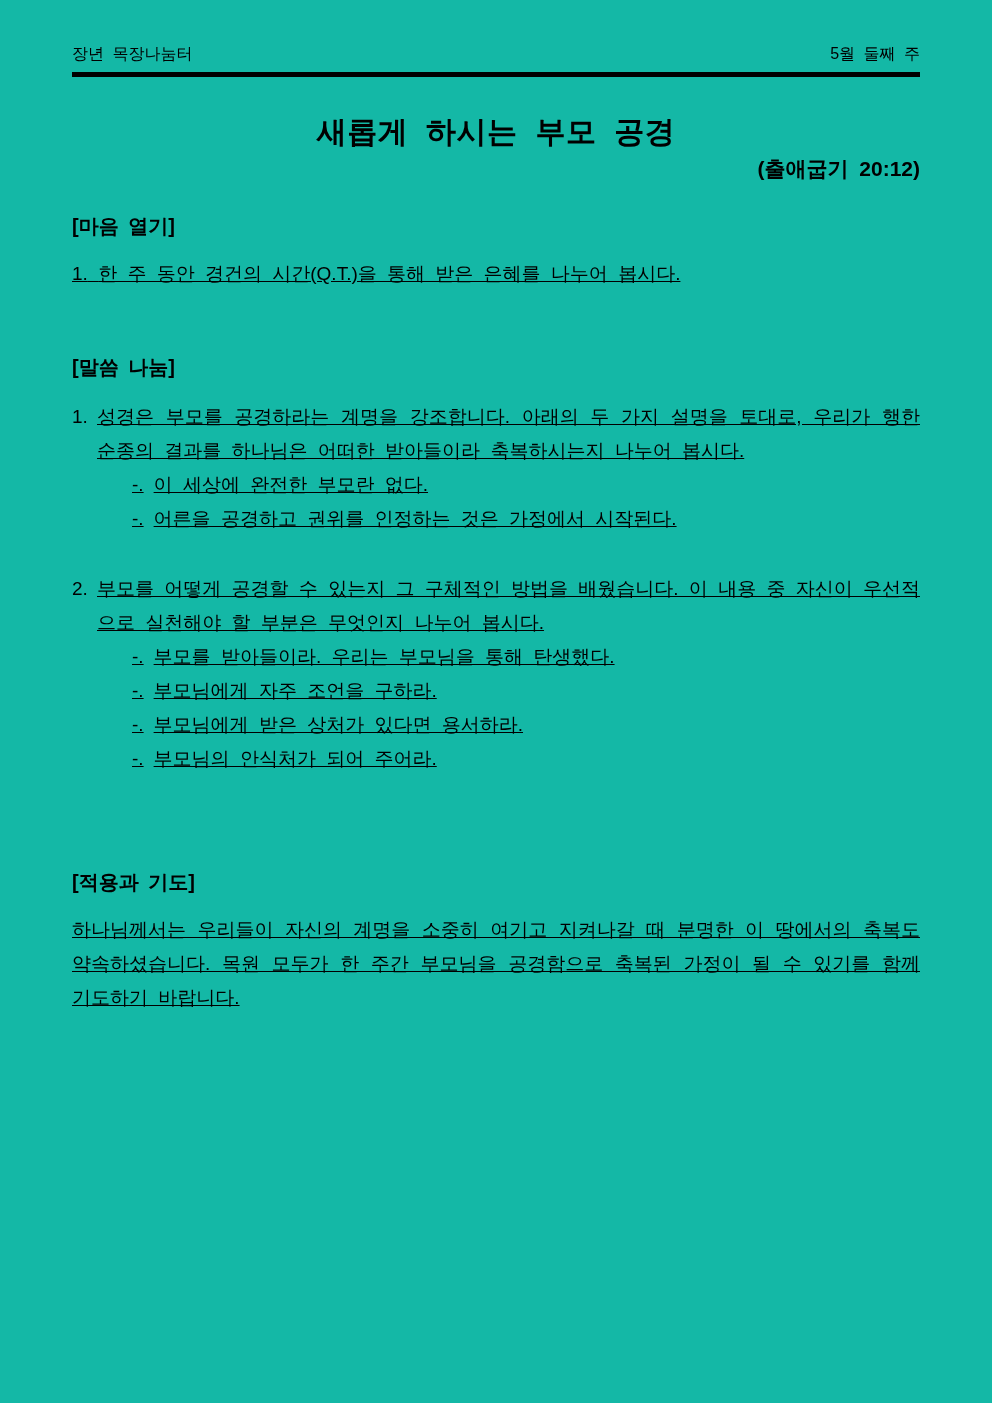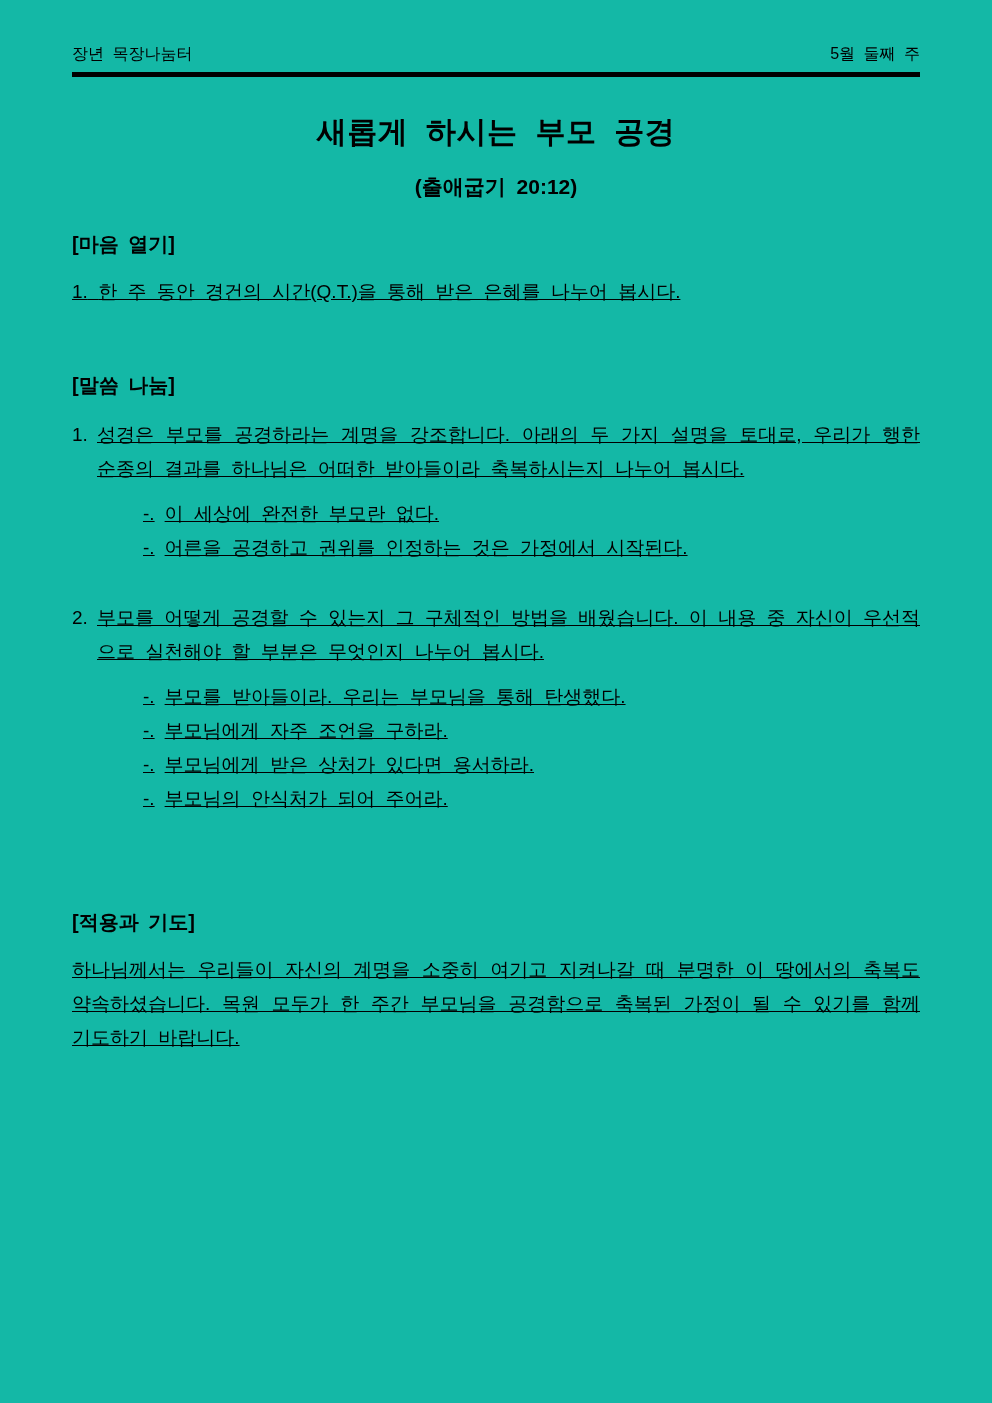--- a/index.html
+++ b/index.html
@@ -36,22 +36,22 @@
   .doc-title {
     margin: 38px 0 0 0;
     text-align: center;
     font-size: 30px;
     line-height: 34px;
     font-weight: 700;
     word-spacing: 9px;
     letter-spacing: 0.5px;
   }
   .doc-subtitle {
-    margin: 25px 0 0 0;
-    text-align: center;
+    margin: 7px 0 0 0;
+    text-align: right;
     font-size: 21px;
     line-height: 26px;
     font-weight: 700;
     word-spacing: 5px;
   }
 
   
   .section-heading {
     font-size: 20px;
     line-height: 24px;
@@ -79,21 +79,21 @@
     padding-left: 25px;
     margin-top: 21px;
   }
   .item-hang .item-num {
     position: absolute;
     left: 0;
     top: 0;
   }
   .mt-item2 { margin-top: 36px; }
 
-  .bullet-list { margin: 11px; }
+  .bullet-list { margin: 0; }
   .bullet {
     padding-left: 35px;
     text-align: left;
   }
   .bullet .bullet-marker { margin-right: 10px; }
 
   .closing-par { margin-top: 19px; }
 </style>
 </head>
 <body>

